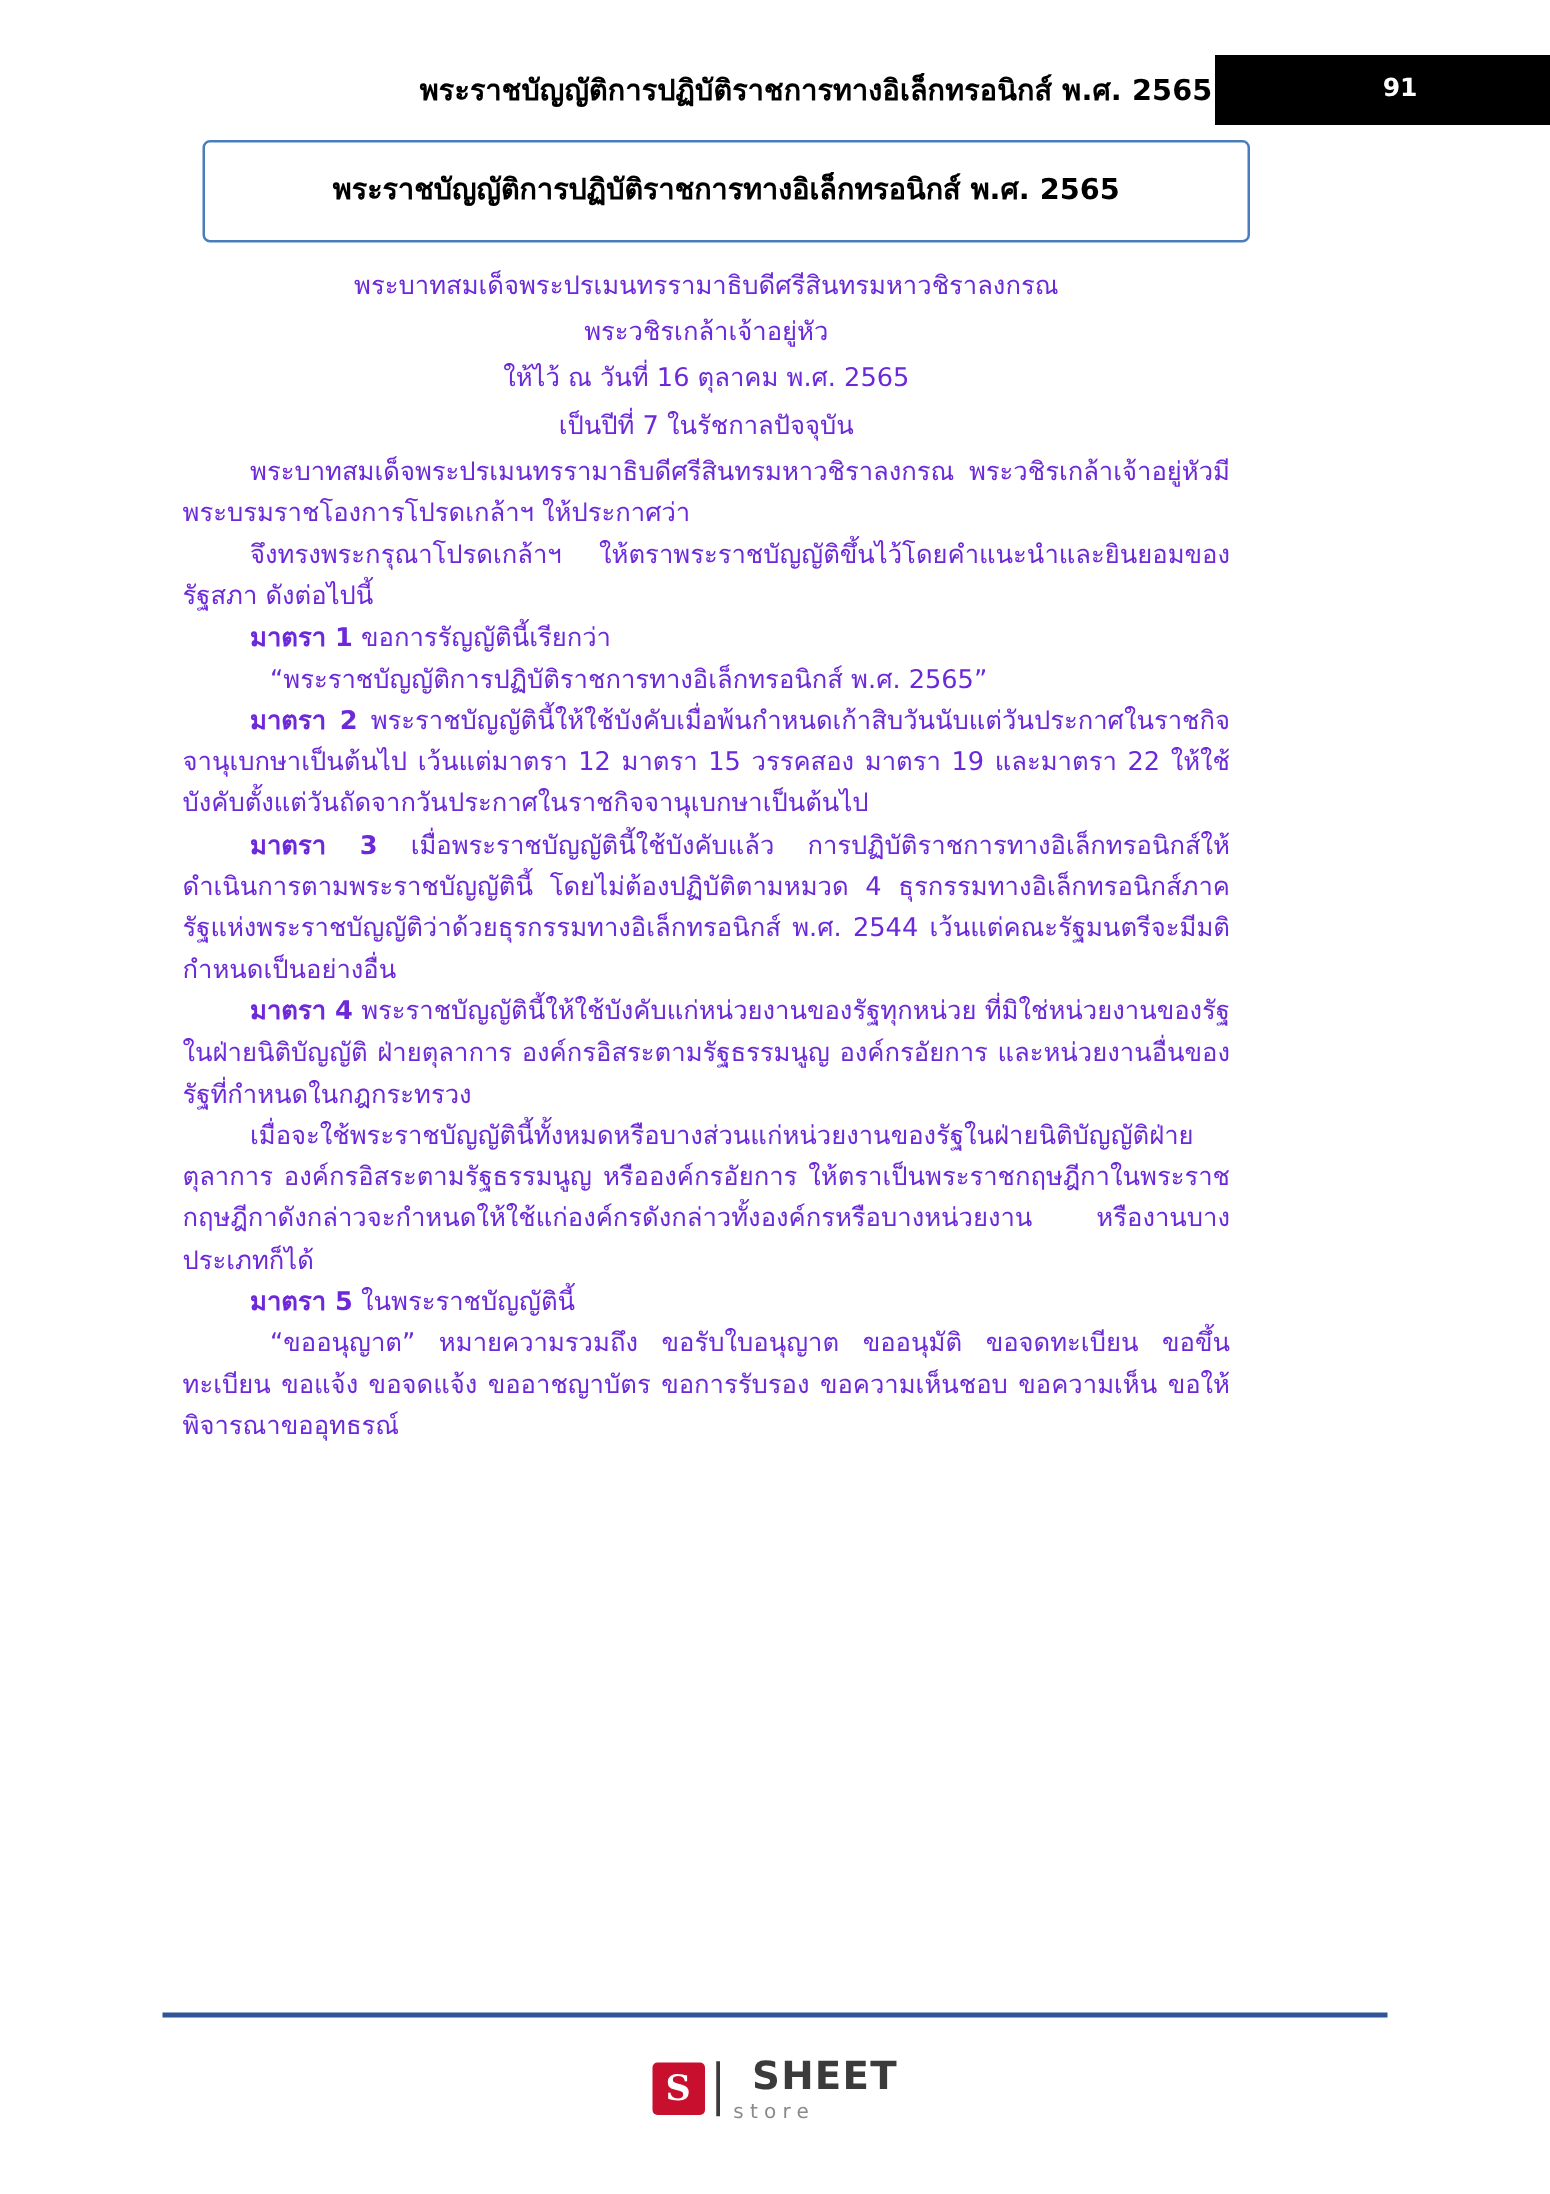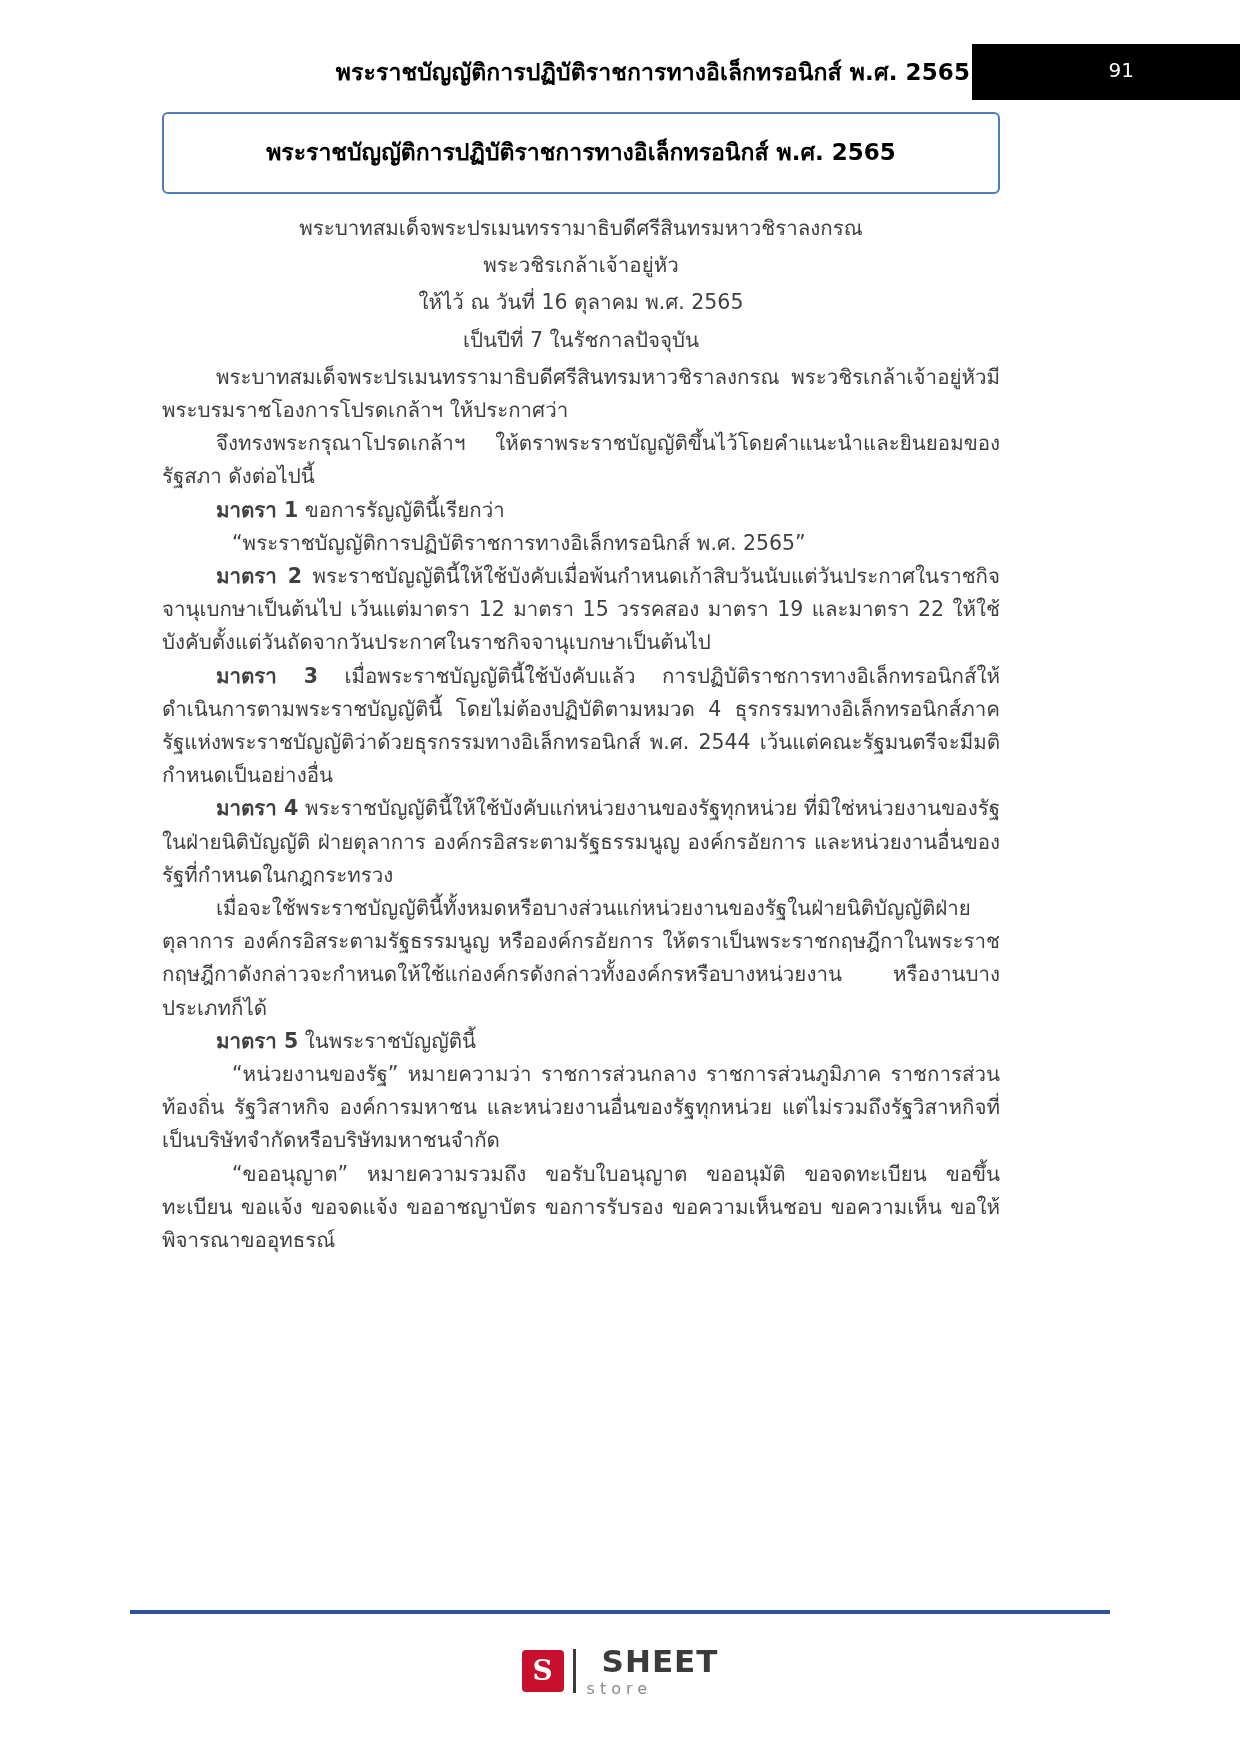--- a/index.html
+++ b/index.html
@@ -51,21 +51,21 @@
     width: 268px;
     height: 56px;
     background: #000000;
   }
   .page-number {
     position: absolute;
     right: 106px;
     top: 14px;
     color: #ffffff;
     font-size: 20px;
-    font-weight: normal;
+    font-weight: bold;
   }
 
   
   .title-box {
     position: absolute;
     left: 162px;
     top: 112px;
     width: 838px;
     height: 82px;
     border: 2px solid #4a7ebb;
@@ -79,26 +79,26 @@
     font-size: 23px;
     font-weight: bold;
     color: #000;
     text-align: center;
     line-height: 1.3;
   }
 
   
   .content {
     position: absolute;
-    left: 162px;
+    left: 146px;
     top: 212px;
     width: 838px;
     font-size: 20.5px;
     line-height: 1.62;
-    color: #404040;
+    color: #6d28d9;
   }
   .center-line {
     text-align: center;
     margin: 0 0 4px 0;
     white-space: nowrap;
   }
   .para {
     margin: 0;
     text-align: justify;
     text-justify: inter-word;
@@ -222,21 +222,20 @@
       <span class="bold">มาตรา 4</span>
       <span>พระราชบัญญัตินี้ให้ใช้บังคับแก่หน่วยงานของรัฐทุกหน่วย  ที่มิใช่หน่วยงานของรัฐในฝ่ายนิติบัญญัติ ฝ่ายตุลาการ องค์กรอิสระตามรัฐธรรมนูญ องค์กรอัยการ และหน่วยงานอื่นของรัฐที่กำหนดในกฎกระทรวง</span>
     </p>
     <p class="para">เมื่อจะใช้พระราชบัญญัตินี้ทั้งหมดหรือบางส่วนแก่หน่วยงานของรัฐในฝ่ายนิติบัญญัติฝ่ายตุลาการ องค์กรอิสระตามรัฐธรรมนูญ หรือองค์กรอัยการ ให้ตราเป็นพระราชกฤษฎีกาในพระราชกฤษฎีกาดังกล่าวจะกำหนดให้ใช้แก่องค์กรดังกล่าวทั้งองค์กรหรือบางหน่วยงาน  หรืองานบางประเภทก็ได้</p>
 
     <p class="para nojust">
       <span class="bold">มาตรา 5</span>
       <span>ในพระราชบัญญัตินี้</span>
     </p>
 
-    <p class="para indent-quote">“หน่วยงานของรัฐ” หมายความว่า ราชการส่วนกลาง ราชการส่วนภูมิภาค ราชการส่วนท้องถิ่น รัฐวิสาหกิจ องค์การมหาชน และหน่วยงานอื่นของรัฐทุกหน่วย  แต่ไม่รวมถึงรัฐวิสาหกิจที่เป็นบริษัทจำกัดหรือบริษัทมหาชนจำกัด</p>
     <p class="para indent-quote">“ขออนุญาต” หมายความรวมถึง ขอรับใบอนุญาต ขออนุมัติ ขอจดทะเบียน ขอขึ้นทะเบียน ขอแจ้ง ขอจดแจ้ง ขออาชญาบัตร ขอการรับรอง ขอความเห็นชอบ ขอความเห็น ขอให้พิจารณาขออุทธรณ์</p>
   </div>
 
   <div class="footer-rule"></div>
   <div class="footer-logo">
     <div class="logo-mark">S</div>
     <div class="logo-divider"></div>
     <div class="logo-words">
       <span class="logo-sheet">SHEET</span>
       <span class="logo-store">store</span>

